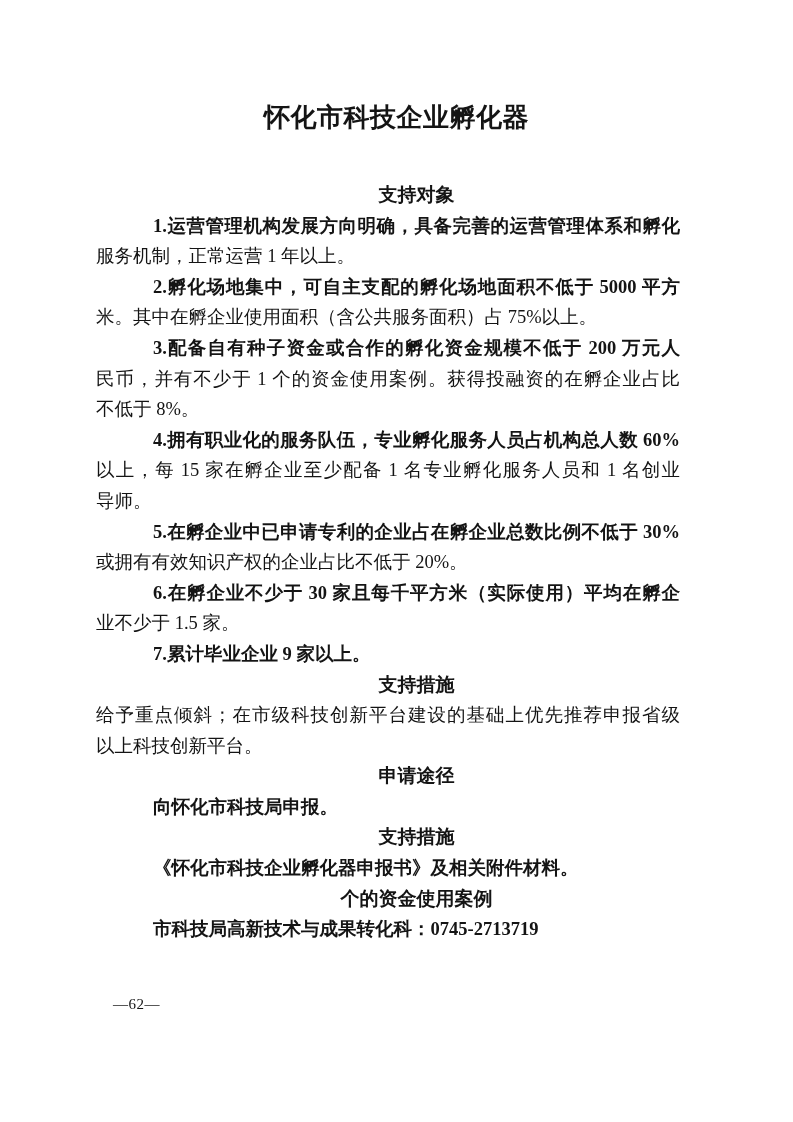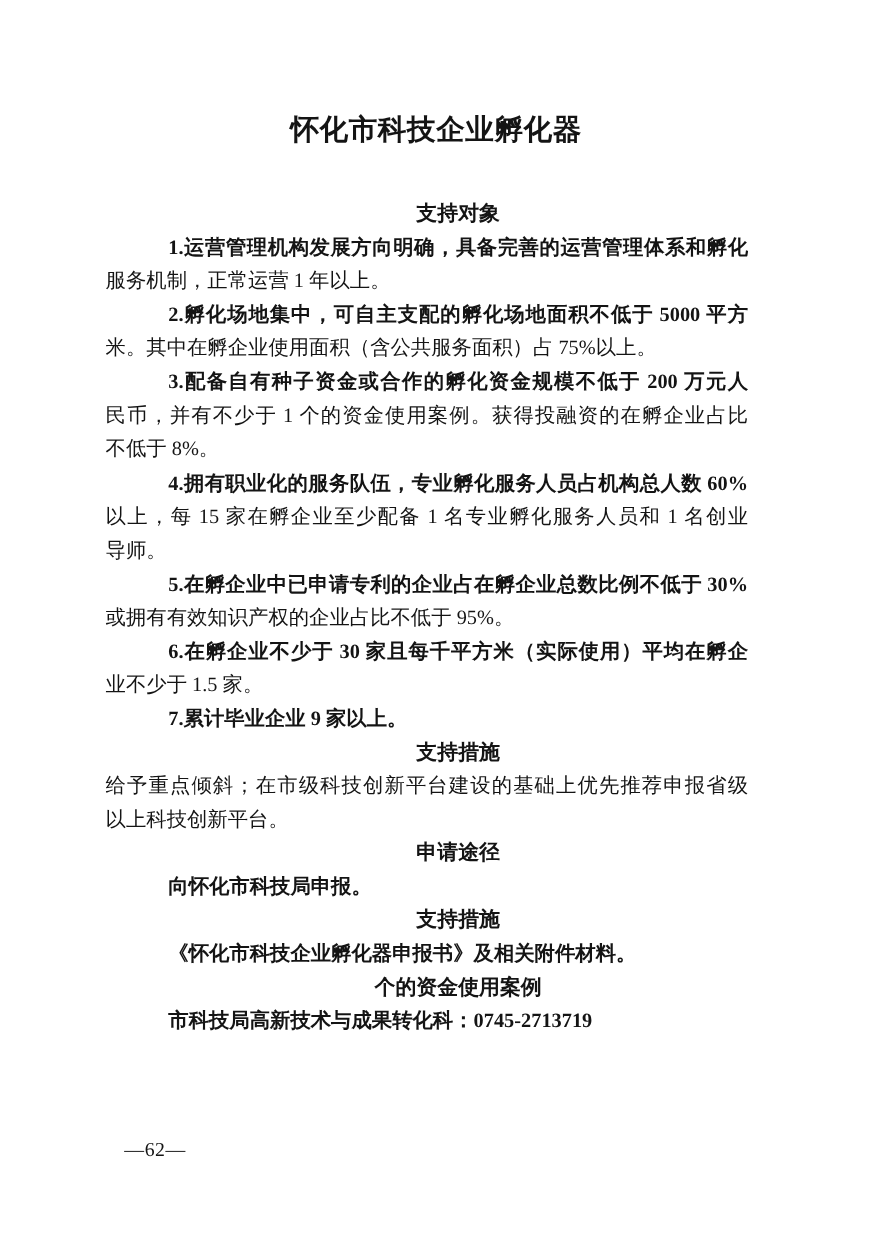--- a/index.html
+++ b/index.html
@@ -43,22 +43,22 @@
   
   .hd {
     font-family: "Liberation Sans", "DejaVu Sans", sans-serif;
     font-weight: bold;
     font-size: 19px;
     padding-left: 57px;
     text-align: center;
   }
   .page-number {
     position: absolute;
-    left: 113px; top: 1035px;
-    font-size: 18px;
+    left: 113px; top: 996px;
+    font-size: 15px;
     letter-spacing: 0.5px;
     text-align: right;
   }
 </style>
 </head>
 <body>
 
 <div class="doc-title">怀化市科技企业孵化器</div>
 
 <div class="content">
@@ -68,21 +68,21 @@
   <div class="ln">服务机制，正常运营 1 年以上。</div>
   <div class="ln fi fl">2.孵化场地集中，可自主支配的孵化场地面积不低于 5000 平方</div>
   <div class="ln">米。其中在孵企业使用面积（含公共服务面积）占 75%以上。</div>
   <div class="ln fi fl">3.配备自有种子资金或合作的孵化资金规模不低于 200 万元人</div>
   <div class="ln fl">民币，并有不少于 1 个的资金使用案例。获得投融资的在孵企业占比</div>
   <div class="ln">不低于 8%。</div>
   <div class="ln fi fl">4.拥有职业化的服务队伍，专业孵化服务人员占机构总人数 60%</div>
   <div class="ln fl">以上，每 15 家在孵企业至少配备 1 名专业孵化服务人员和 1 名创业</div>
   <div class="ln">导师。</div>
   <div class="ln fi fl">5.在孵企业中已申请专利的企业占在孵企业总数比例不低于 30%</div>
-  <div class="ln">或拥有有效知识产权的企业占比不低于 95%。</div>
+  <div class="ln">或拥有有效知识产权的企业占比不低于 20%。</div>
   <div class="ln fi fl">6.在孵企业不少于 30 家且每千平方米（实际使用）平均在孵企</div>
   <div class="ln">业不少于 1.5 家。</div>
   <div class="ln fi">7.累计毕业企业 9 家以上。</div>
 
   <div class="ln hd">支持措施</div>
   <div class="ln fl">给予重点倾斜；在市级科技创新平台建设的基础上优先推荐申报省级</div>
   <div class="ln">以上科技创新平台。</div>
 
   <div class="ln hd">申请途径</div>
   <div class="ln fi">向怀化市科技局申报。</div>

